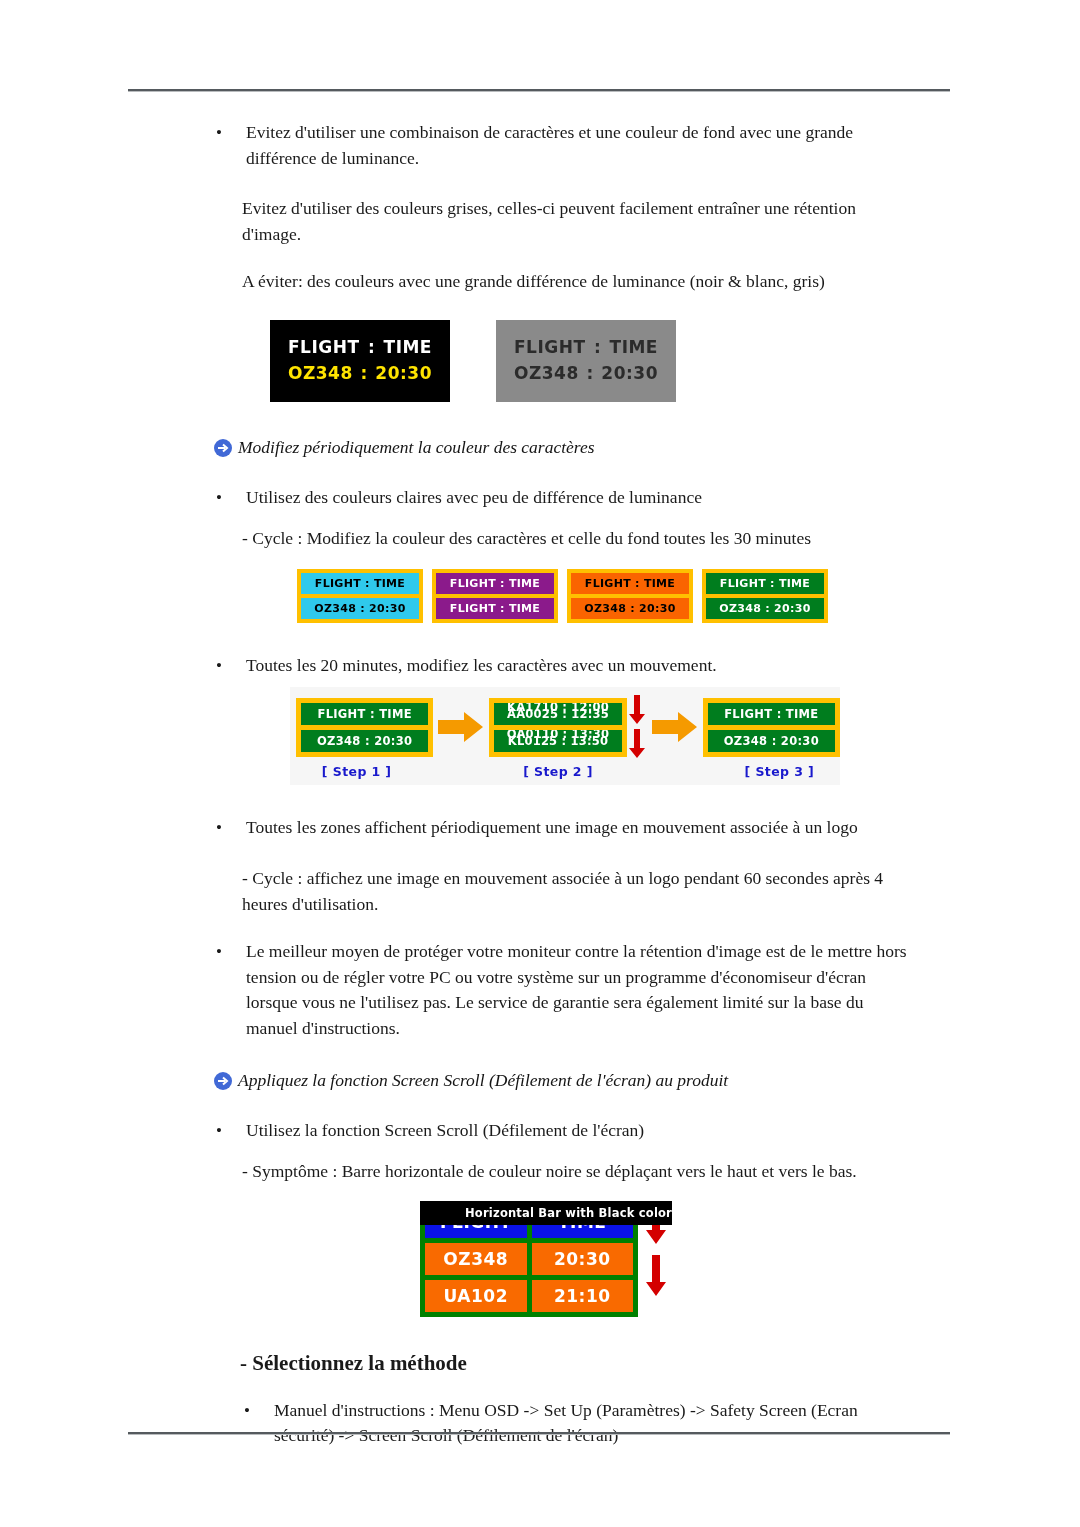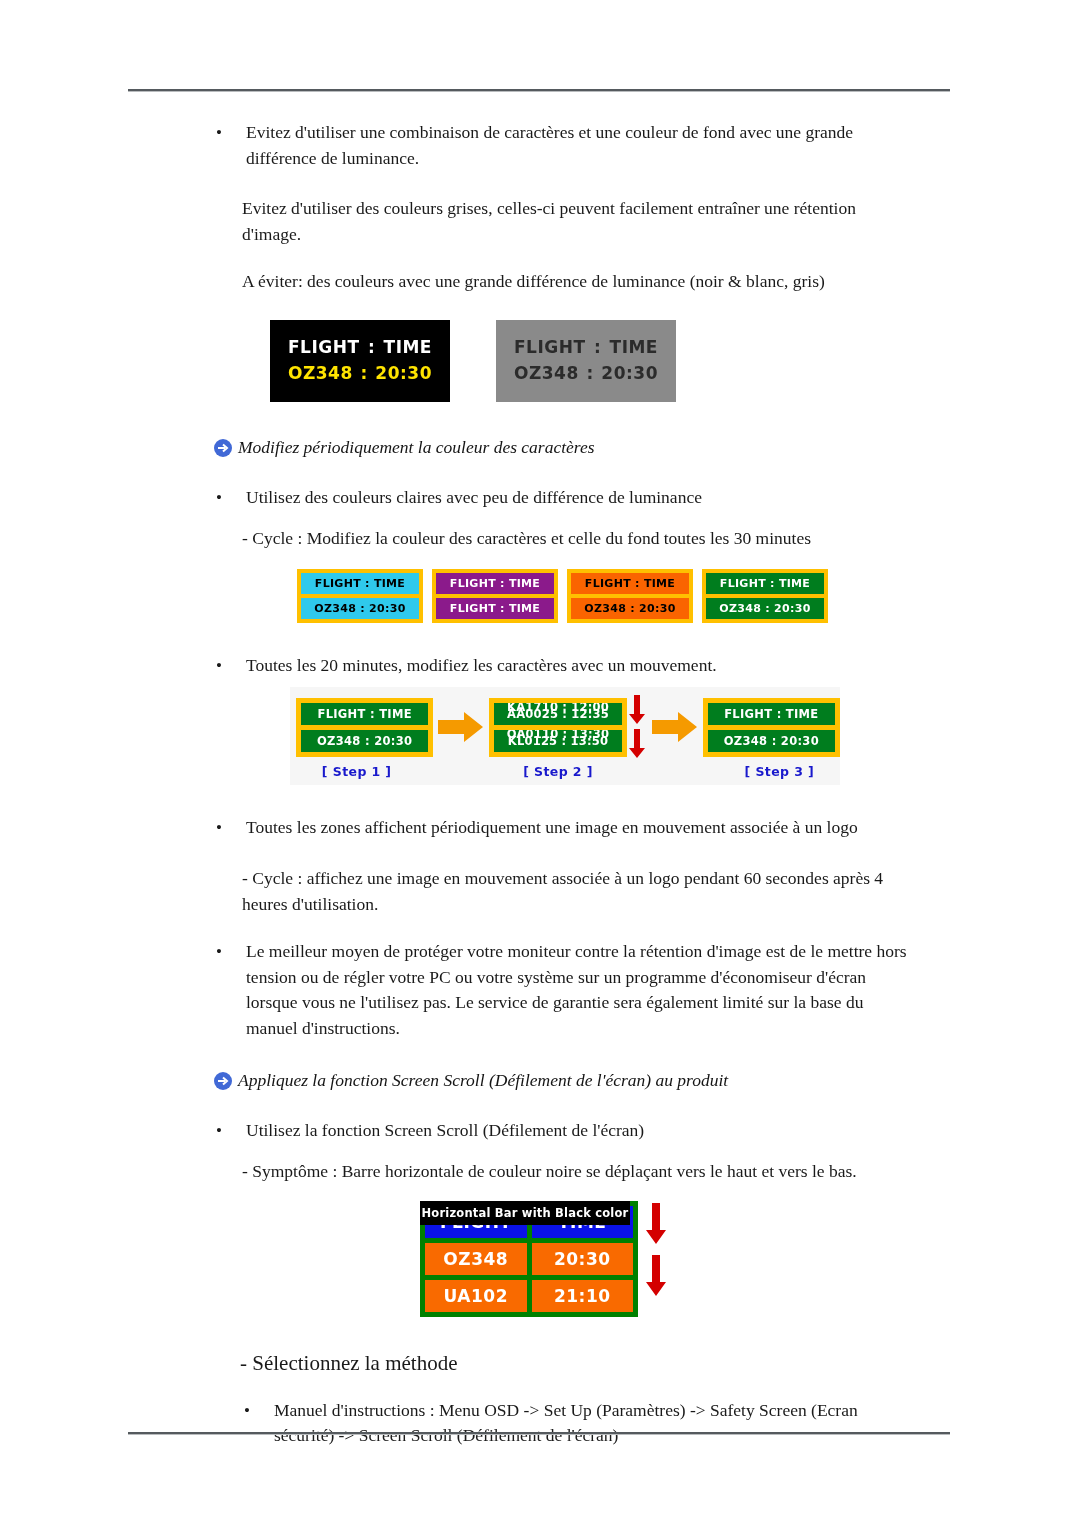--- a/index.html
+++ b/index.html
@@ -92,21 +92,21 @@
     margin-top: 1px;
   }
   .section-head-text {
     font-style: italic;
     font-size: 17.5px;
     line-height: 23px;
     color: #151515;
   }
 
   .method-head {
-    font-weight: normal;
+    font-weight: bold;
     font-size: 21px;
     margin-left: 28px;
   }
 
   
   .fig {
     position: relative;
   }
   .fig-row {
     display: flex;
@@ -277,29 +277,29 @@
     color: #ffffff;
     letter-spacing: .5px;
     white-space: nowrap;
   }
   .cell-blue { background: #0a12e8; }
   .cell-orange { background: #f96a00; }
   .black-bar {
     position: absolute;
     top: 0;
     left: 0;
-    width: 210px;
+    width: 252px;
     height: 24px;
     background: #000000;
     color: #ffffff;
     font-family: "DejaVu Sans", "Liberation Sans", sans-serif;
     font-weight: bold;
     font-size: 11.5px;
     line-height: 24px;
-    text-align: center;
+    text-align: right;
     letter-spacing: .2px;
     z-index: 3;
     white-space: nowrap;
   }
   .bar-arrows {
     position: absolute;
     left: 226px;
     top: 2px;
     display: flex;
     flex-direction: column;

